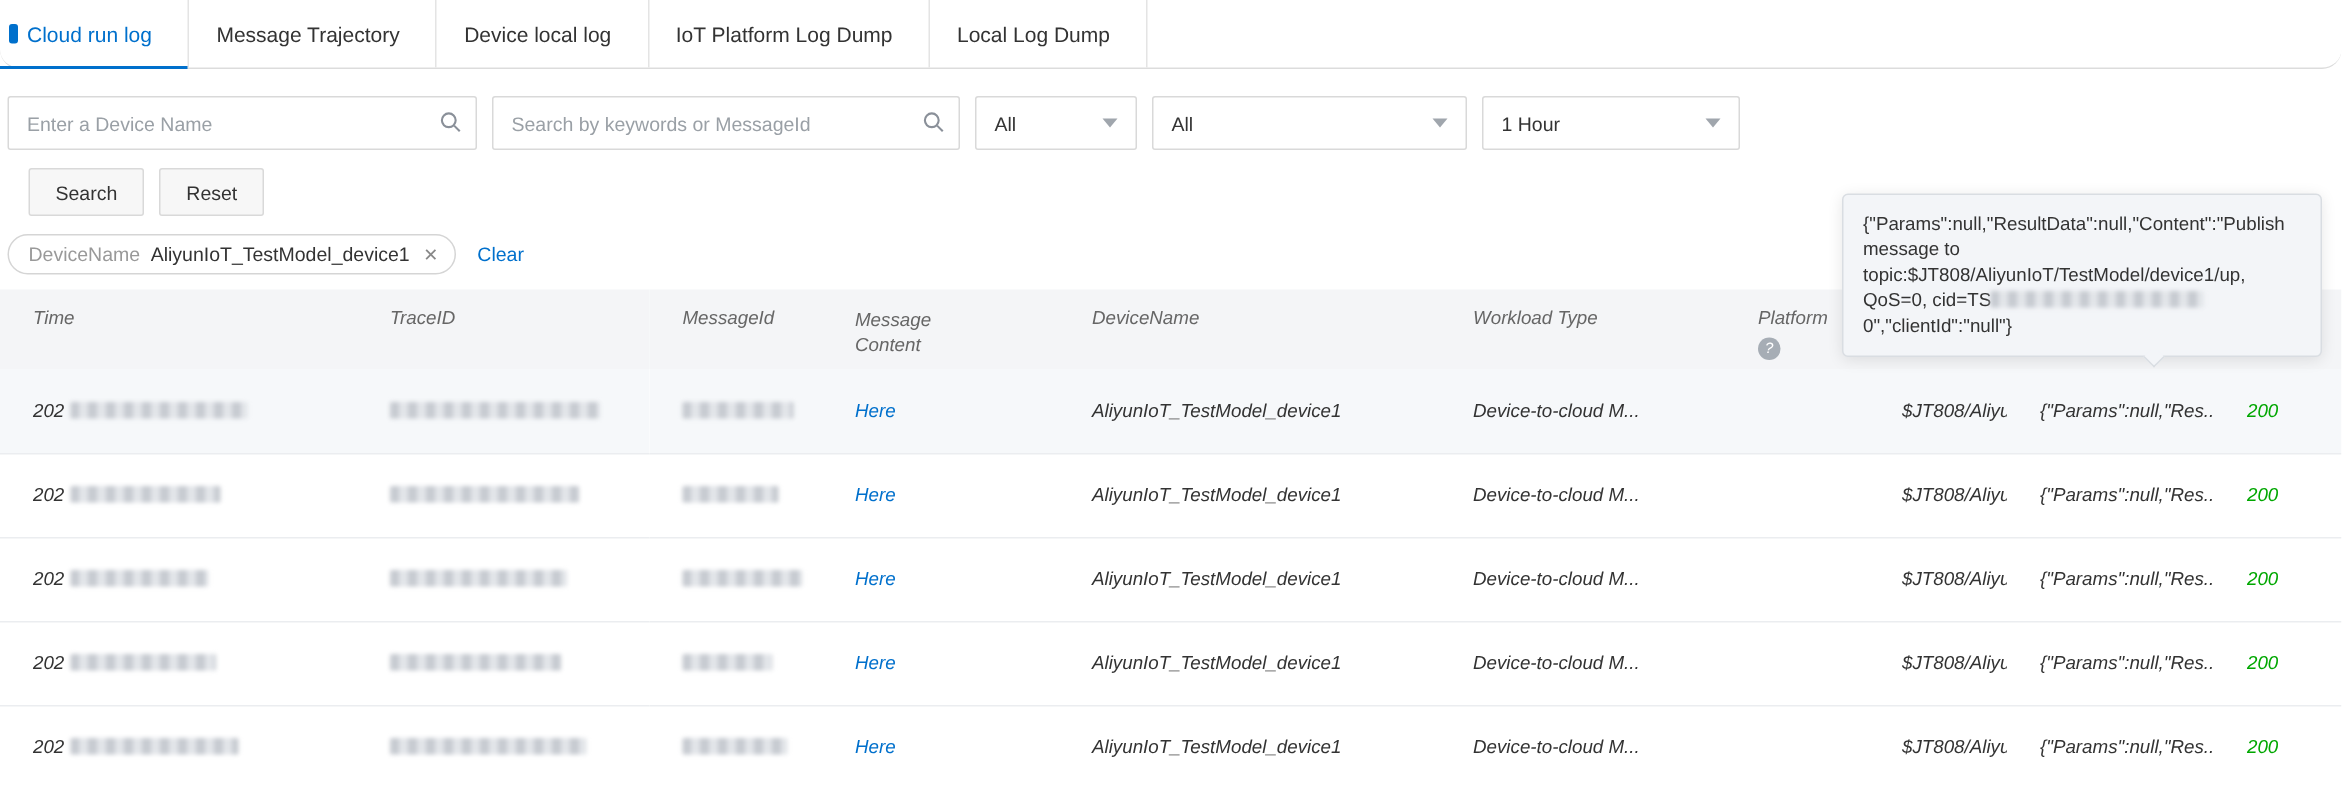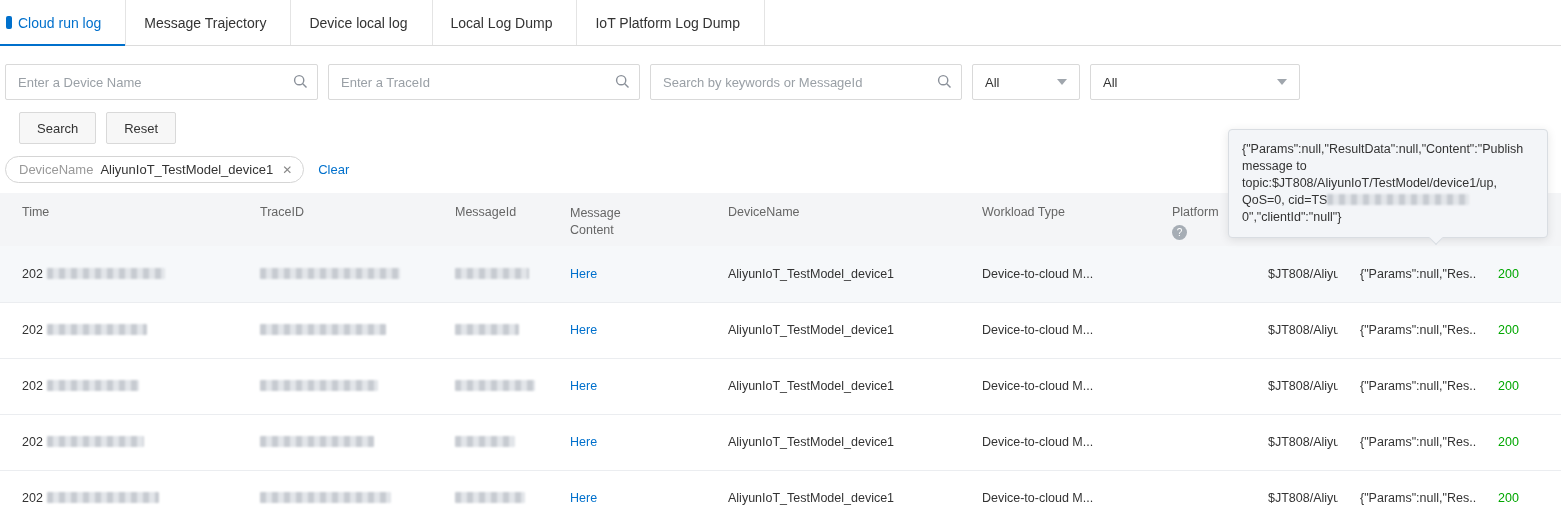--- a/index.html
+++ b/index.html
@@ -1,21 +1,21 @@
 <!DOCTYPE html>
 <html style="--accent: #0070cc; --link: #0070cc; --success: #00a700;"><head>
 <meta charset="utf-8">
 <style>
   :root { --accent:#0070cc; --success:#00a700; --link:#0070cc; }
   * { margin:0; padding:0; box-sizing:border-box; }
   html,body { width:1561px; height:526px; background:#fff; font-family:"Liberation Sans",sans-serif; color:#333; overflow:hidden; }
   body { position:relative; }
 
   
-  .tabbar { display:flex; height:46px; border-bottom:1px solid #dcdcdc; align-items:stretch; position:relative; }
+  .tabbar { display:flex; height:46px; border-bottom:1px solid #dcdcdc; align-items:stretch; position:relative;border-radius:13px; }
   .lead-mark { position:absolute; left:6px; top:16px; width:6px; height:13px; border-radius:2px; background:var(--accent); }
   .tab { padding:0 24px 0 18px; display:flex; align-items:center; font-size:14px; color:#333; border-right:1px solid #e4e4e4; cursor:pointer; position:relative; white-space:nowrap; }
   .tab.active { color:var(--accent); }
   .tab.active::after { content:""; position:absolute; left:0; right:0; bottom:-1px; height:2px; background:var(--accent); }
 
   
   .filter-row { display:flex; gap:10px; padding:18px 0 0 5px; align-items:center; }
   .search-box { position:relative; height:36px; }
   .search-box input { width:100%; height:100%; border:1px solid #d9d9d9; border-radius:2px; padding:0 34px 0 12px; font-size:13px; color:#333; font-family:inherit; outline:none; background:#fff; }
   .search-box input::placeholder { color:#9aa0a6; }
@@ -31,21 +31,21 @@
 
   
   .tag-row { display:flex; align-items:center; gap:14px; padding:12px 0 0 5px; }
   .tag { display:inline-flex; align-items:center; height:27px; border:1px solid #d5d5d5; border-radius:14px; padding:0 11px 0 13px; font-size:13px; background:#fff; }
   .tag-key { color:#999; margin-right:7px; }
   .tag-val { color:#333; }
   .tag-x { color:#888; margin-left:9px; font-size:12px; cursor:pointer; line-height:1; }
   .clear { color:var(--accent); font-size:13px; cursor:pointer; text-decoration:none; }
 
   
-  .table-wrap { margin-top:10px; }
+  .table-wrap { margin-top:10px;font-style:italic; }
   table { width:1561px; table-layout:fixed; border-collapse:collapse; font-size:12.5px; }
   thead th { background:#f4f5f7; text-align:left; font-weight:normal; color:#666; padding:12px 8px 6px 22px; vertical-align:top; height:52px; font-size:12.5px; }
   tbody td { height:56px; padding:0 8px 0 22px; border-bottom:1px solid #ebedf0; color:#333; white-space:nowrap; overflow:hidden; }
   tbody tr:first-child td { background:#f6f8fa; } 
   .wrap-narrow { display:inline-block; width:62px; line-height:17px; white-space:normal; }
   .help { display:flex; width:15px; height:15px; border-radius:50%; background:#a6adb5; color:#fff; font-size:10px; align-items:center; justify-content:center; margin-top:6px; cursor:pointer; }
   .link { color:var(--accent); cursor:pointer; text-decoration:none; }
   .status { color:var(--success); }
 
   
@@ -70,52 +70,49 @@
                    border-right:1px solid #d9dde2; border-bottom:1px solid #d9dde2; transform:rotate(45deg); }
 </style>
 </head>
 <body>
 
 <div class="tabbar">
   <span class="lead-mark"></span>
   <div class="tab active">Cloud run log</div>
   <div class="tab">Message Trajectory</div>
   <div class="tab">Device local log</div>
+  <div class="tab">IoT Platform Log Dump</div>
   <div class="tab">Local Log Dump</div>
-  <div class="tab">IoT Platform Log Dump</div>
 </div>
 
 <div class="filter-row">
   <div class="search-box w-device">
     <input placeholder="Enter a Device Name" style="">
     <svg class="mag" width="15" height="15" viewBox="0 0 16 16">
         <circle cx="6.6" cy="6.6" r="4.9" fill="none" stroke="#8a9099" stroke-width="1.5"></circle>
         <line x1="10.4" y1="10.4" x2="14.4" y2="14.4" stroke="#8a9099" stroke-width="1.5"></line>
       </svg>
   </div>
-  <div class="search-box w-trace">
-    <input placeholder="Enter a TraceId" style="">
-    <svg class="mag" width="15" height="15" viewBox="0 0 16 16">
-        <circle cx="6.6" cy="6.6" r="4.9" fill="none" stroke="#8a9099" stroke-width="1.5"></circle>
-        <line x1="10.4" y1="10.4" x2="14.4" y2="14.4" stroke="#8a9099" stroke-width="1.5"></line>
-      </svg>
-  </div>
   <div class="search-box w-keyword">
     <input placeholder="Search by keywords or MessageId" style="">
     <svg class="mag" width="15" height="15" viewBox="0 0 16 16">
         <circle cx="6.6" cy="6.6" r="4.9" fill="none" stroke="#8a9099" stroke-width="1.5"></circle>
         <line x1="10.4" y1="10.4" x2="14.4" y2="14.4" stroke="#8a9099" stroke-width="1.5"></line>
       </svg>
   </div>
   <div class="select w-s1">
     <span>All</span>
     <span class="caret"></span>
   </div>
   <div class="select w-s2">
     <span>All</span>
+    <span class="caret"></span>
+  </div>
+  <div class="select w-s3">
+    <span>1 Hour</span>
     <span class="caret"></span>
   </div>
 </div>
 
 <div class="btn-row">
   <button class="btn">Search</button>
   <button class="btn">Reset</button>
 </div>
 
 <div class="tag-row">

